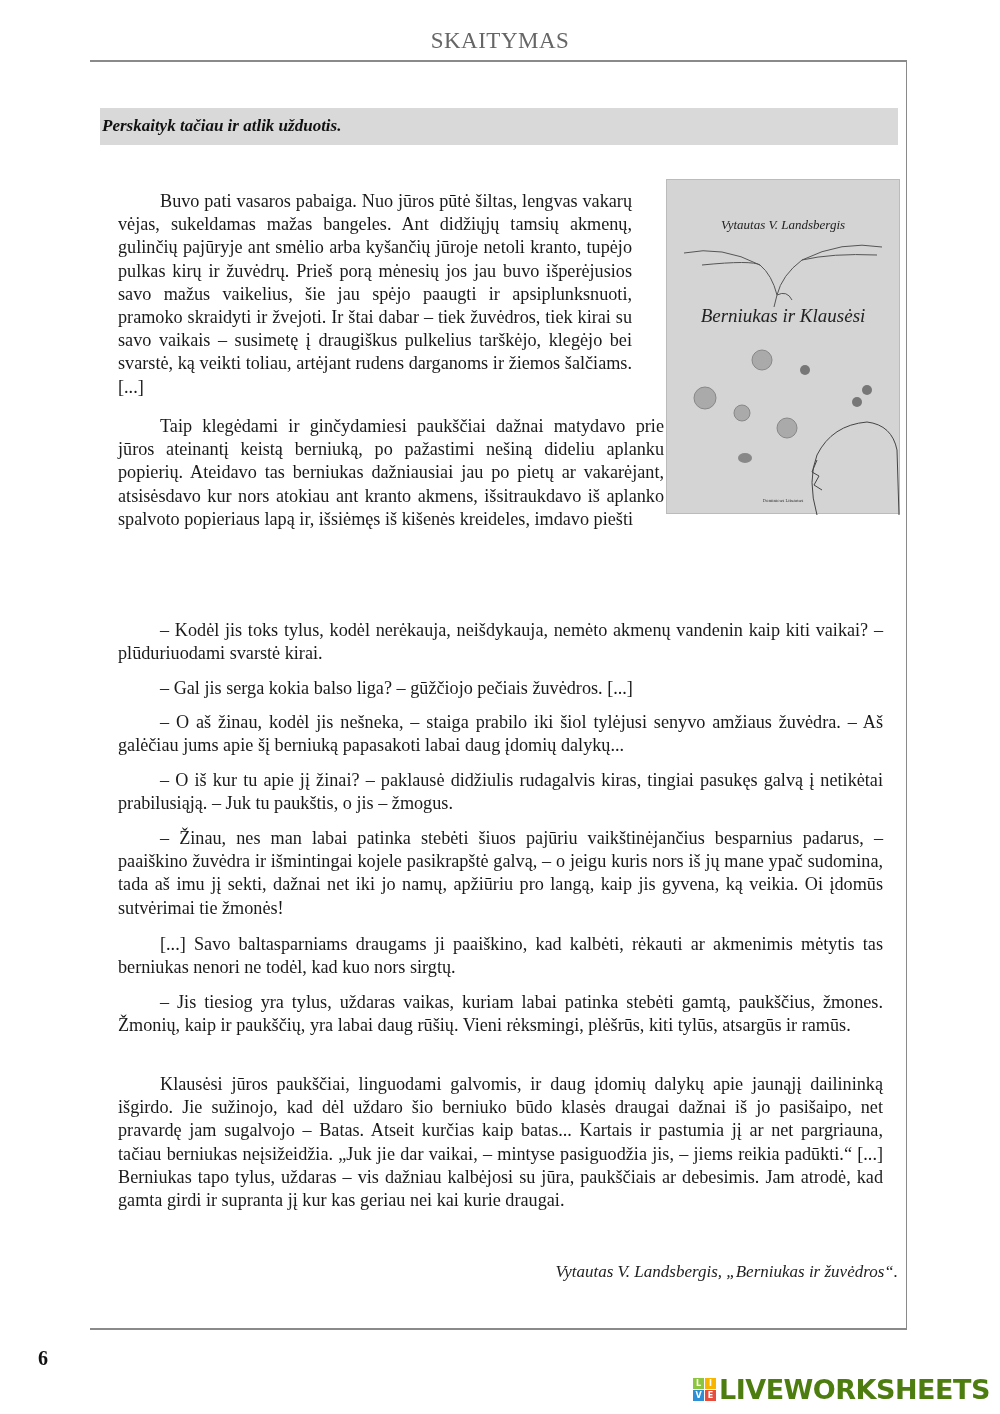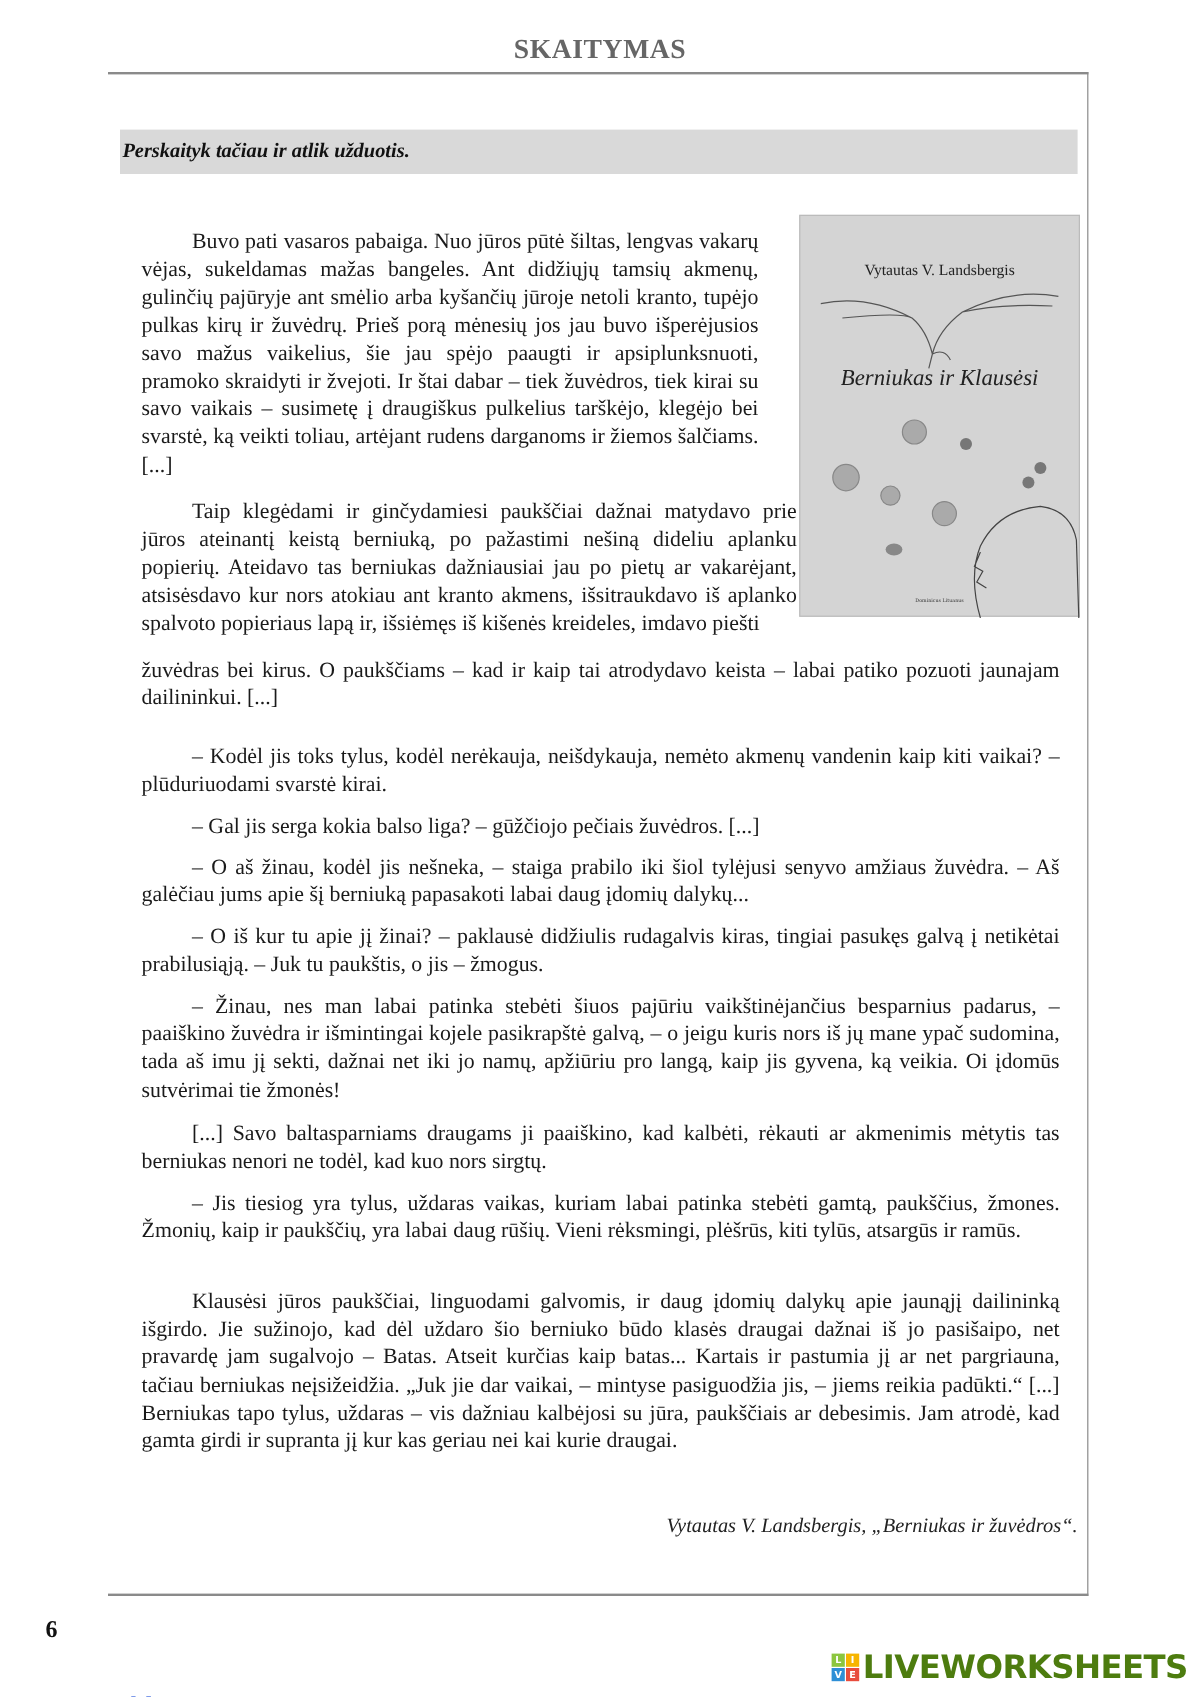--- a/index.html
+++ b/index.html
@@ -1,31 +1,31 @@
 <!DOCTYPE html>
 <html><head>
 <meta charset="utf-8">
 <style>
   html, body { margin:0; padding:0; background:#fff; }
   body { width:1000px; height:1414px; position:relative; overflow:hidden;
          font-family:"DejaVu Serif","Liberation Serif",serif; color:#1a1a1a; }
   .header-title { position:absolute; top:28px; left:0; width:1000px; text-align:center;
-         font-family:"Liberation Serif",serif; font-weight:bold; font-size:23px; color:#666; letter-spacing:0.5px; }
+         font-family:"Liberation Serif",serif; font-weight:normal; font-size:23px; color:#666; letter-spacing:0.5px; }
   .frame { position:absolute; left:90px; top:60px; width:817px; height:1270px;
            border-top:2px solid #8a8a8a; border-right:1px solid #8a8a8a; border-bottom:2px solid #8a8a8a; box-sizing:border-box; }
   .task-bar { position:absolute; left:100px; top:108px; width:798px; height:37px; background:#d9d9d9; }
   .task-text { position:absolute; left:2px; top:8px; font-family:"Liberation Serif",serif; font-style:italic; font-weight:bold;
                font-size:17px; color:#111; }
   .text { position:absolute; left:102px; width:797px; font-family:"Liberation Serif",serif; font-size:18.2px; line-height:23.2px; text-align:justify; }
   .p1 { top:174px; width:546px; }
   p { margin:16px; text-indent:42px; text-align:justify; }
   .dlg { position:absolute; left:102px; width:797px; font-family:"Liberation Serif",serif; font-size:18.2px; line-height:23.2px; }
   .book { position:absolute; left:666px; top:179px; width:234px; height:335px; background:#d4d4d4;
           border:1px solid #bbb; box-sizing:border-box; }
-  .book-author { position:absolute; top:37px; left:0; width:100%; text-align:center; font-family:"Liberation Serif",serif; font-size:13px; color:#222; }
+  .book-author { position:absolute; top:37px; left:0; width:100%; text-align:center; font-family:"Liberation Serif",serif; font-size:13px; color:#222;font-style:italic; }
   .book-title { position:absolute; top:125px; left:0; width:100%; text-align:center; font-family:"Liberation Serif",serif; font-style:italic; font-size:19px; color:#222; }
   .book-publisher { position:absolute; bottom:10px; left:0; width:100%; text-align:center; font-size:4px; color:#333; }
   .citation { position:absolute; top:1262px; right:102px; font-family:"Liberation Serif",serif; font-style:italic; font-size:17px; color:#222;margin-left:40px; }
   .page-num { position:absolute; left:38px; top:1347px; font-family:"Liberation Serif",serif; font-weight:bold; font-size:20px; color:#111; }
   .page-grade { position:absolute; left:90px; top:1410px; font-family:"Liberation Serif",serif; font-size:25px; color:#1d4ed8; }
   .lw-logo { position:absolute; left:693px; top:1374px; display:flex; align-items:center; }
   .lw-icon { display:grid; grid-template-columns:11px 11px; grid-template-rows:11px 11px; gap:1px; margin-right:3px; }
   .lw-icon span { font-family:"DejaVu Sans",sans-serif; font-size:8px; color:#fff; text-align:center; line-height:11px; font-weight:bold; }
   .lw-text { font-family:"DejaVu Sans",sans-serif; font-weight:bold; font-size:27px; color:#4d7c0f; letter-spacing:-0.5px; }
 </style>
@@ -58,21 +58,20 @@
   </svg>
   <div class="book-publisher">Dominicus Lituanus</div>
 </div>
 
 <div class="text p1">
   <p>Buvo pati vasaros pabaiga. Nuo jūros pūtė šiltas, lengvas vakarų vėjas, sukeldamas mažas bangeles. Ant didžiųjų tamsių akmenų, gulinčių pajūryje ant smėlio arba kyšančių jūroje netoli kranto, tupėjo pulkas kirų ir žuvėdrų. Prieš porą mėnesių jos jau buvo išperėjusios savo mažus vaikelius, šie jau spėjo paaugti ir apsiplunksnuoti, pramoko skraidyti ir žvejoti. Ir štai dabar – tiek žuvėdros, tiek kirai su savo vaikais – susimetę į draugiškus pulkelius tarškėjo, klegėjo bei svarstė, ką veikti toliau, artėjant rudens darganoms ir žiemos šalčiams. [...]</p>
 </div>
 
 <div class="text" style="top:399px;">
   <p style="width:546px;">Taip klegėdami ir ginčydamiesi paukščiai dažnai matydavo prie jūros ateinantį keistą berniuką, po pažastimi nešiną dideliu aplanku popierių. Ateidavo tas berniukas dažniausiai jau po pietų ar vakarėjant, atsisėsdavo kur nors atokiau ant kranto akmens, išsitraukdavo iš aplanko spalvoto popieriaus lapą ir, išsiėmęs iš kišenės kreideles, imdavo piešti</p>
-  <p style="text-indent:0;">žuvėdras bei kirus. O paukščiams – kad ir kaip tai atrodydavo keista – labai patiko pozuoti jaunajam dailininkui. [...]</p>
 </div>
 
 <div class="dlg" style="top:603px;">
     <p>– Kodėl jis toks tylus, kodėl nerėkauja, neišdykauja, nemėto akmenų vandenin kaip kiti vaikai? – plūduriuodami svarstė kirai.</p>
   </div>
 <div class="dlg" style="top:661px;">
     <p>– Gal jis serga kokia balso liga? – gūžčiojo pečiais žuvėdros. [...]</p>
   </div>
 <div class="dlg" style="top:695px;">
     <p>– O aš žinau, kodėl jis nešneka, – staiga prabilo iki šiol tylėjusi senyvo amžiaus žuvėdra.  – Aš galėčiau jums apie šį berniuką papasakoti labai daug įdomių dalykų...</p>

